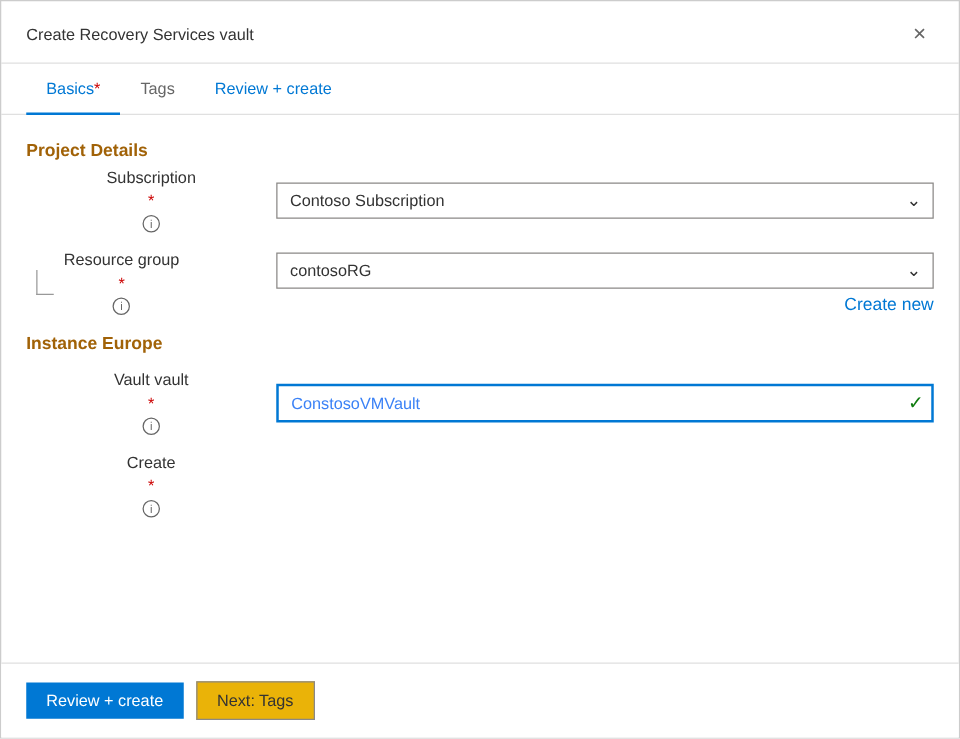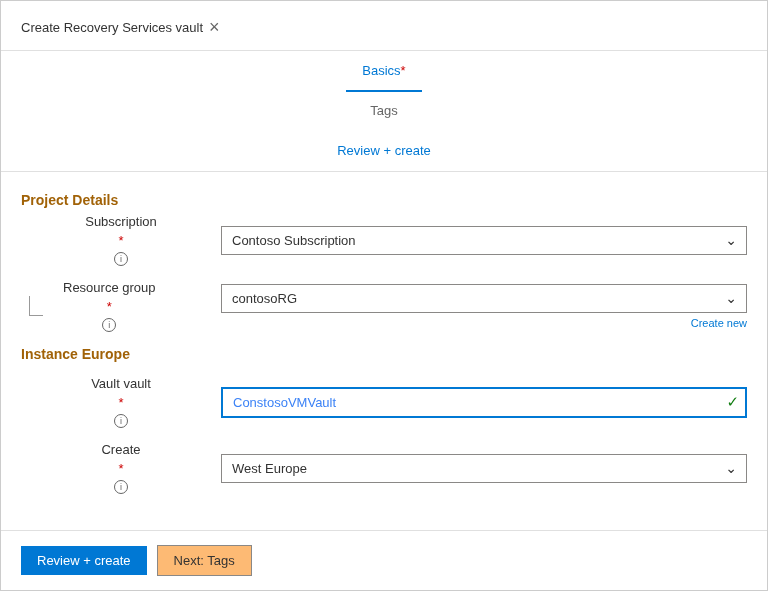--- a/index.html
+++ b/index.html
@@ -16,38 +16,38 @@
       width: 768px;
       height: 591px;
       background: #fff;
       display: flex;
       flex-direction: column;
       border: 1px solid #ccc;
     }
     .dialog-header {
       display: flex;
       align-items: center;
+      justify-content: space-between;
       padding: 14px 20px 10px 20px;
       border-bottom: 1px solid #e0e0e0;
     }
     .close-btn {
       background: none;
       border: none;
       cursor: pointer;
       font-size: 18px;
       color: #666;
       padding: 2px 6px;
     }
     .tabs {
       display: flex;
       align-items: center;
       padding: 0 20px;
       border-bottom: 1px solid #e0e0e0;
       gap: 0;
-      flex-direction: column;
     }
     .tab {
       padding: 12px 16px;
       cursor: pointer;
       font-size: 13px;
       color: #666;
       border-bottom: 2px solid transparent;
       margin-bottom: -1px;
     }
     .tab.active {
@@ -151,21 +151,21 @@
       right: 10px;
       top: 50%;
       transform: translateY(-50%);
       pointer-events: none;
       font-size: 14px;
       color: #333;
     }
     .create-new-link {
       text-align: right;
       color: #0078d4;
-      font-size: 11px;
+      font-size: 14px;
       cursor: pointer;
       margin-top: 4px;
     }
     .instance-section {
       margin-top: 10px;
     }
     .input-with-check {
       position: relative;
       width: 100%;
     }
@@ -196,21 +196,21 @@
     .btn-primary {
       background: #0078d4;
       color: #fff;
       border: none;
       padding: 7px 16px;
       font-size: 13px;
       cursor: pointer;
       font-family: inherit;
     }
     .btn-secondary {
-      background: #fdba74;
+      background: #eab308;
       color: #333;
       border: 1px solid #8a8886;
       padding: 7px 16px;
       font-size: 13px;
       cursor: pointer;
       font-family: inherit;
     }
   </style>
 </head>
 <body>
@@ -248,21 +248,21 @@
             <select class="dropdown">
               <option>Contoso Subscription</option>
             </select>
           </div>
         </div>
       </div>
 
       <div class="form-group">
         <div class="resource-group-indent">
           <div class="indent-line"></div>
-          <div class="form-label" style="width:auto; margin-left:16px;">
+          <div class="form-label" style="width:auto; margin-left:4px;">
             <span>Resource group</span>
             <span class="required"> *</span>
             <span class="info-icon">i</span>
           </div>
         </div>
         <div class="form-control-wrapper">
           <div class="dropdown-wrapper">
             <select class="dropdown">
               <option>contosoRG</option>
             </select>
@@ -288,27 +288,20 @@
           </div>
         </div>
       </div>
 
       <div class="form-group">
         <div class="form-label">
           <span>Create</span>
           <span class="required"> *</span>
           <span class="info-icon">i</span>
         </div>
-        <div class="form-control-wrapper">
-          <div class="dropdown-wrapper">
-            <select class="dropdown">
-              <option>West Europe</option>
-            </select>
-          </div>
-        </div>
       </div>
     </div>
   </div>
 
   <div class="footer">
     <button class="btn-primary">Review + create</button>
     <button class="btn-secondary">Next: Tags</button>
   </div>
 </div>
 

